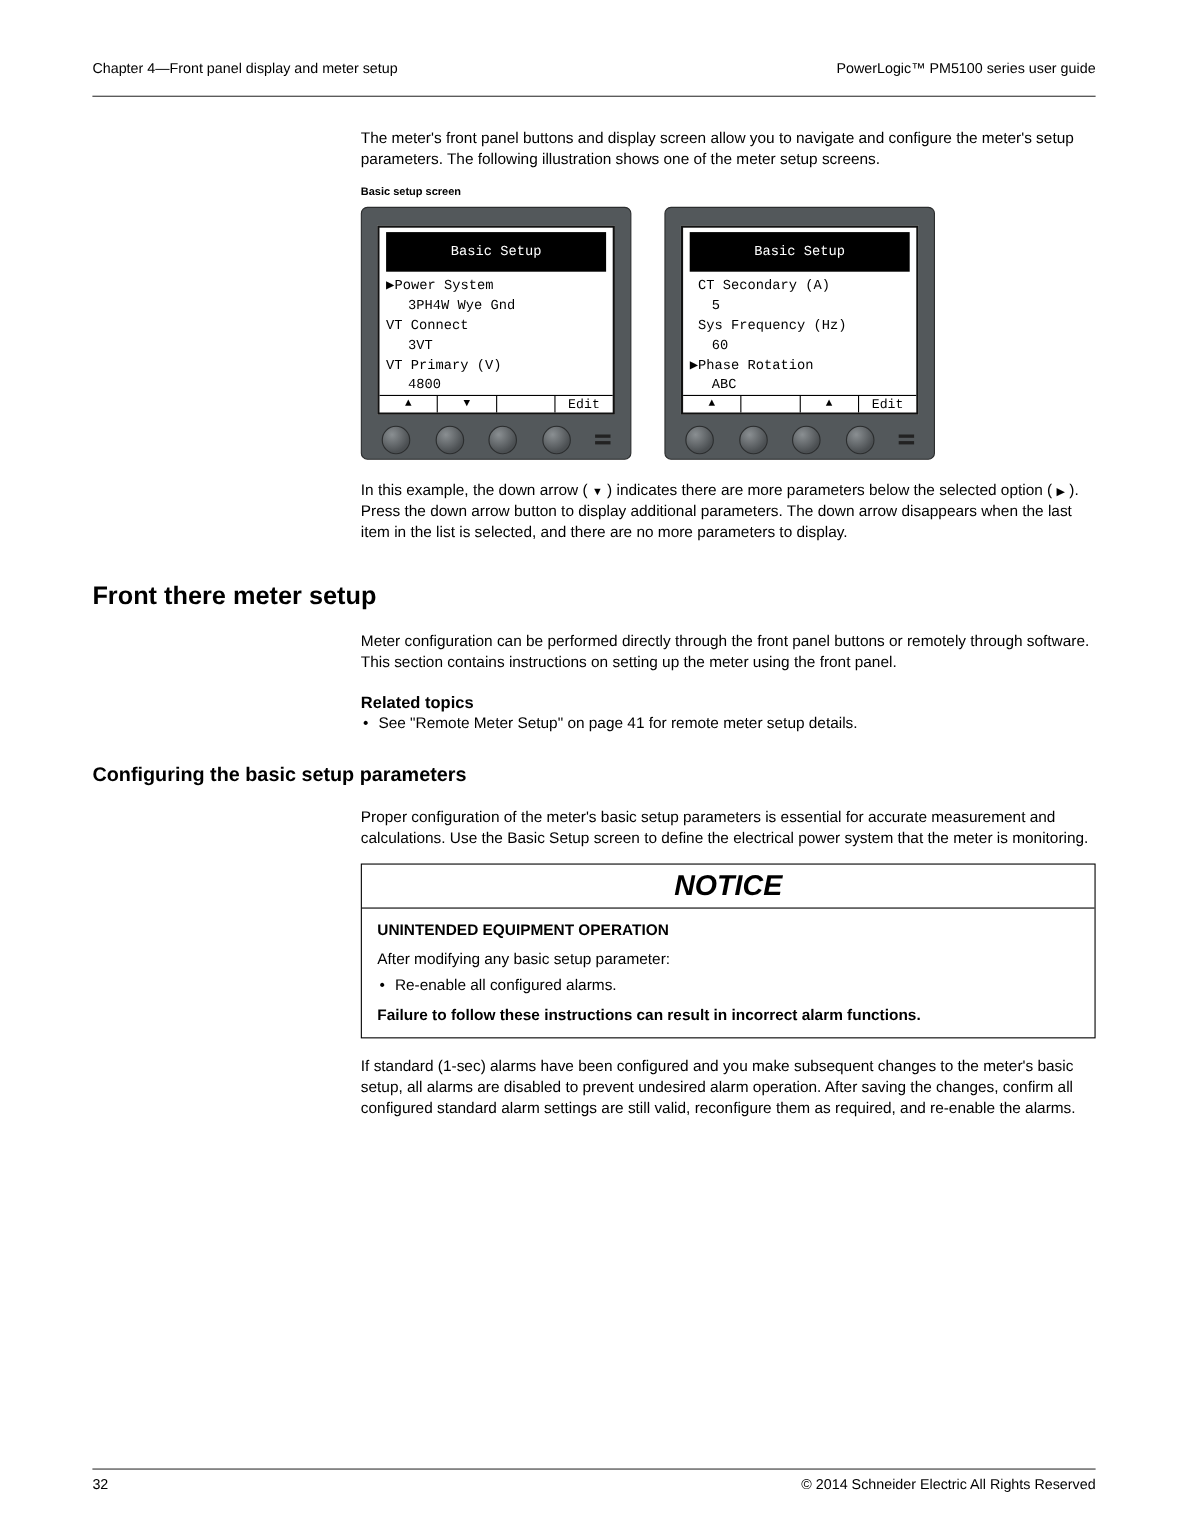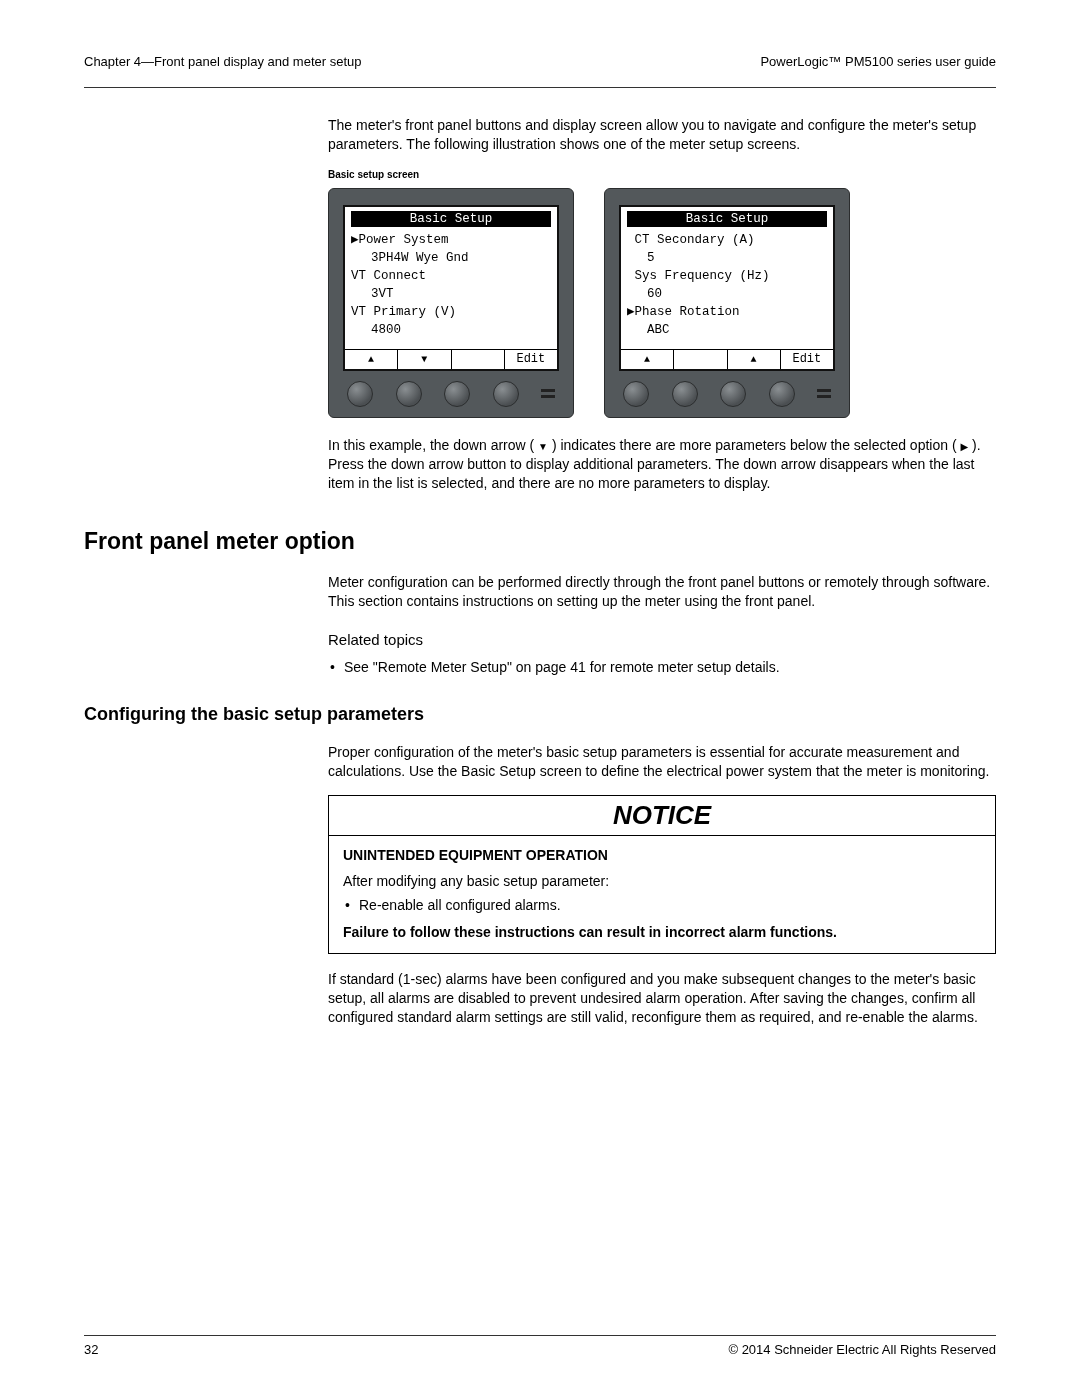--- a/index.html
+++ b/index.html
@@ -29,23 +29,22 @@
     margin-bottom: 18px;
   }
   .section-h1 {
     font-size: 23px;
     font-weight: bold;
     margin-top: 34px;
     margin-bottom: 18px;
   }
   .section-h3 {
     font-size: 15px;
-    font-weight: normal;
+    font-weight: bold;
     margin-top: 20px;
-    margin-bottom: 10px;
   }
   .indented {
     margin-left: 244px;
   }
   .para {
     font-size: 14px;
     line-height: 1.38;
     margin-bottom: 14px;
   }
   .caption {
@@ -75,21 +74,21 @@
     display: flex;
     flex-direction: column;
     font-family: "Courier New", monospace;
     font-size: 12.5px;
   }
   .lcd-title {
     background: #000;
     color: #fff;
     text-align: center;
     margin: 4px 6px 2px 6px;
-    padding: 1px 0;
+    padding: 11px 0;
     font-size: 12.5px;
   }
   .lcd-body {
     flex: 1;
     padding: 2px 6px 0 6px;
   }
   .lcd-row { white-space: pre; line-height: 1.45; }
   .lcd-row.val { padding-left: 20px; }
   .lcd-foot {
     border-top: 1.5px solid #000;
@@ -236,21 +235,21 @@
 
     <p class="para">
       <span>In this example, the down arrow (</span>
       <span class="tri">▼</span>
       <span>) indicates there are more parameters below the selected option (</span>
       <span class="tri">▶</span>
       <span>). Press the down arrow button to display additional parameters. The down arrow disappears when the last item in the list is selected, and there are no more parameters to display.</span>
     </p>
   </div>
 
-  <div class="section-h1">Front panel meter option</div>
+  <div class="section-h1">Front there meter setup</div>
 
   <div class="indented">
     <p class="para">Meter configuration can be performed directly through the front panel buttons or remotely through software. This section contains instructions on setting up the meter using the front panel.</p>
     <div class="section-h3">Related topics</div>
     <ul class="bul">
       <li>See "Remote Meter Setup" on page 41 for remote meter setup details.</li>
     </ul>
   </div>
 
   <div class="section-h2" style="margin-top:26px;">Configuring the basic setup parameters</div>

